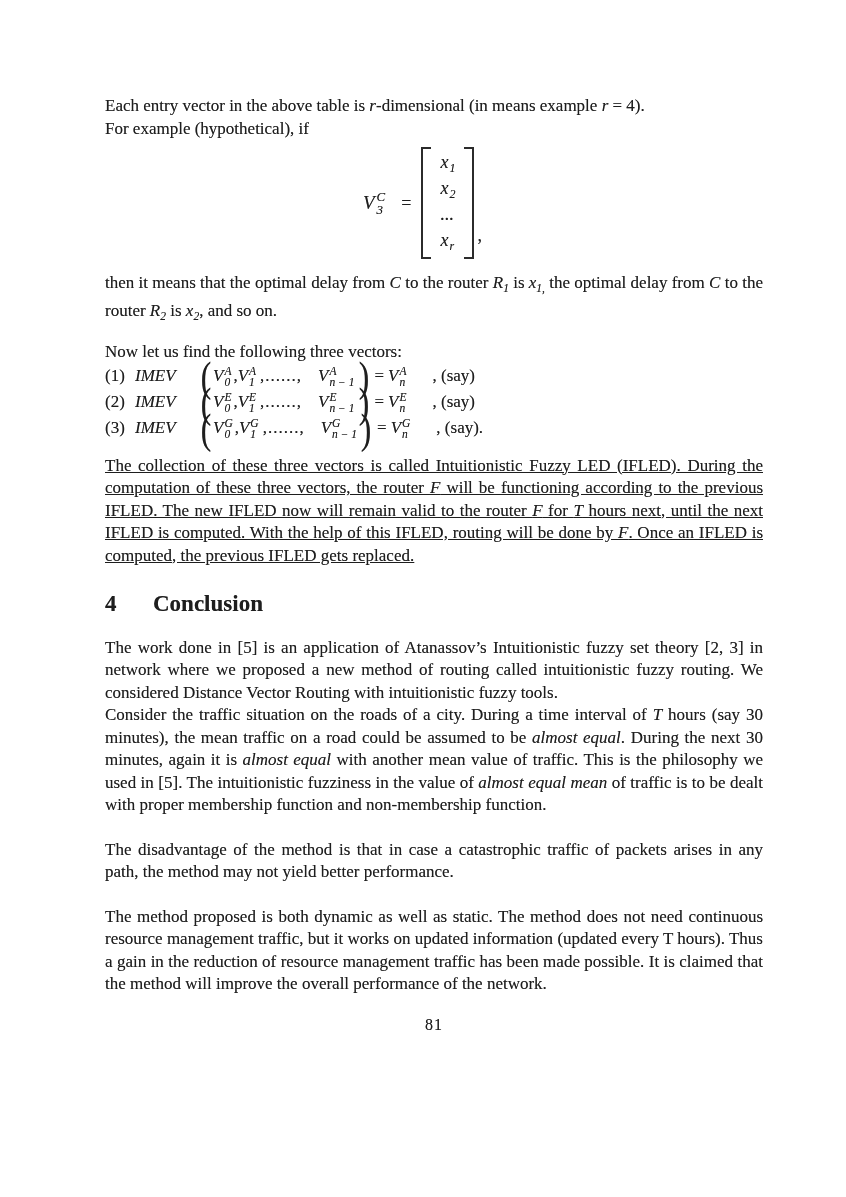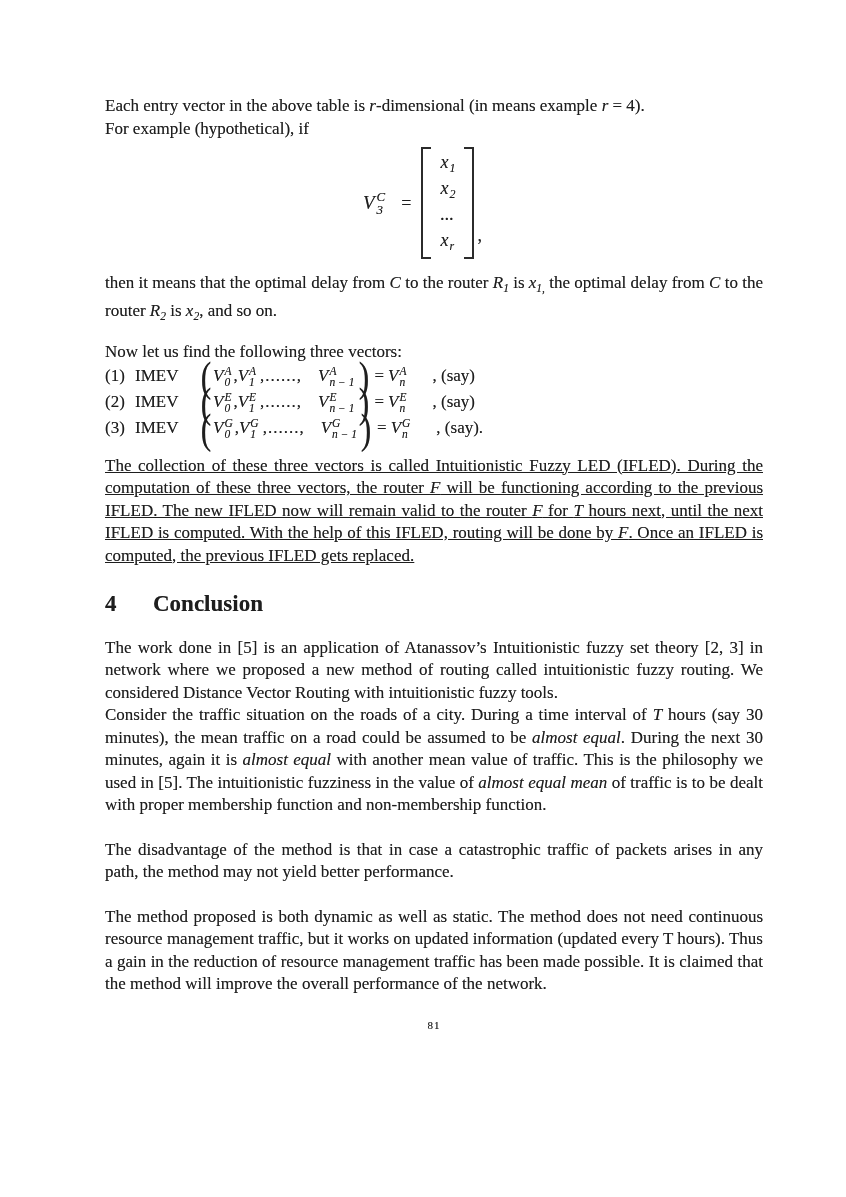--- a/index.html
+++ b/index.html
@@ -26,35 +26,35 @@
   .mx-br.l{border-left:2px solid #2b2b2b;margin-right:7px;}
   .mx-br.r{border-right:2px solid #2b2b2b;margin-left:7px;}
   .mx-col{display:flex;flex-direction:column;justify-content:space-around;padding:4px 2px;}
   .mx-row{display:flex;align-items:baseline;font-size:18px;height:26px;}
   .mx-row .msub{font-size:12px;font-style:italic;transform:translateY(4px);margin-left:1px;}
   .mx-trail{align-self:flex-end;margin:0 0 16px 3px;font-size:18px;}
   
   .vec-intro{margin-top:14px;}
   .vec-line{height:26px;display:flex;align-items:center;white-space:nowrap;}
   .vnum{display:inline-block;width:30px;}
-  .vlabel{display:inline-block;width:52px;margin-right:12px;}
+  .vlabel{display:inline-block;width:52px;font-style:italic;margin-right:12px;}
   .bigparen{font-size:42px;line-height:0;vertical-align:-6px;font-weight:400;
             display:inline-block;transform:scaleX(.75);}
   .mdots{letter-spacing:1px;margin:0 2px;}
   .gapl{margin-left:14px;}
   .vtail{margin-left:24px;}
   .veq{margin:0 4px;}
   
   .p-ifled{margin-top:13px;text-decoration:underline;}
   .heading{margin-top:26px;font-size:23px;font-weight:bold;font-family:"Liberation Serif",serif;}
   .heading .hnum{display:inline-block;width:48px;}
   .p-c1{margin-top:21px;}
   .p-c3{margin-top:22px;}
   .p-c4{margin-top:22px;}
-  .pageno{margin-top:18px;text-align:center;font-size:11px;letter-spacing:1px;}
+  .pageno{margin-top:18px;text-align:center;font-size:16px;letter-spacing:1px;}
 </style>
 </head>
 <body>
 
 <div class="page">
   <div class="content">
 
     <div>
       <span>Each entry vector in the above table is </span><span class="it">r</span><span>-dimensional (in means example </span><span class="it">r</span><span> = 4).</span><br>
       <span>For example (hypothetical), if</span>

